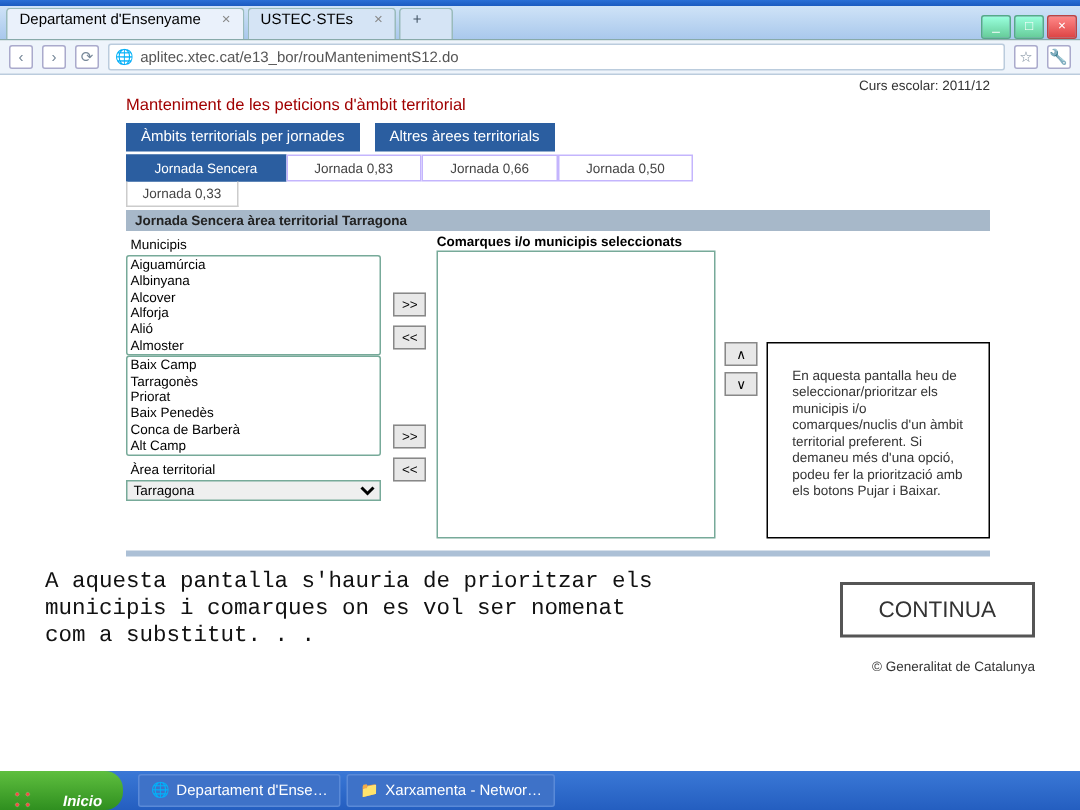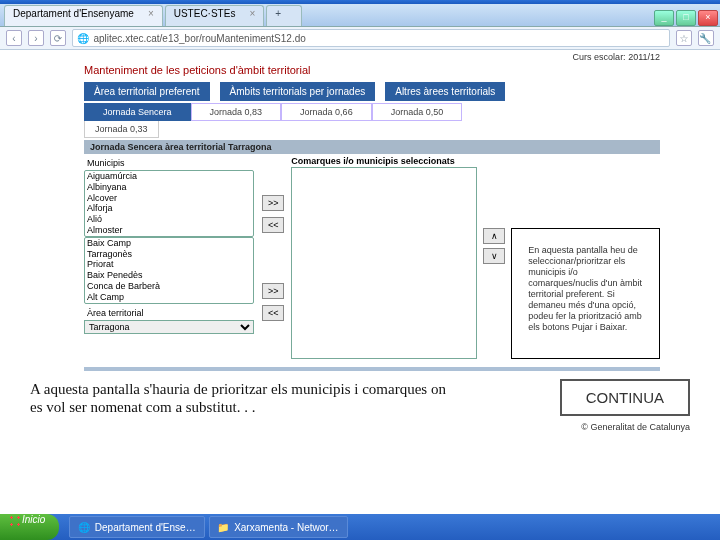--- a/index.html
+++ b/index.html
@@ -36,26 +36,26 @@
   .midarrows button,.reorder button{width:22px;height:16px;border:1px solid #888;background:#e8e8e8;font-size:9px;line-height:12px;padding:0}
   .selbox{border:1px solid #7a9;width:184px;height:190px;background:#fff}
   .selhdr{font-size:9px;font-weight:bold;margin-bottom:1px}
   .reorder{display:flex;flex-direction:column;gap:4px;justify-content:flex-start;width:22px;margin-top:72px}
   .note{border:1px solid #000;padding:16px;font-size:9px;width:120px;color:#333;line-height:11px;margin-top:72px}
   .areater{margin-top:4px}
   .areater select{width:170px;font-size:9px;border:1px solid #7a9}
   .bottombar{background:#acc0d6;height:4px;margin-top:8px}
   
   .caption{display:flex;justify-content:space-between;align-items:center;padding:8px 30px 6px}
-  .caption .txt{font-family:Liberation Serif, serif;font-size:15px;color:#111;max-width:420px;line-height:18px}
+  .caption .txt{font-family:Liberation Mono, monospace;font-size:15px;color:#111;max-width:420px;line-height:18px}
   .continua{border:2px solid #555;padding:8px 24px;font-size:15px;color:#333;font-family:Arial;background:#fff}
   .gen{font-size:9px;color:#333;text-align:right;padding:0 30px 2px 0}
   
   .taskbar{position:absolute;bottom:0;left:0;width:720px;height:26px;background:linear-gradient(#3a78d6,#245ec0);display:flex;align-items:center;color:#fff;font-size:10px}
-  .start{background:linear-gradient(#5fbf3f,#2f8f1f);height:26px;display:flex;align-items:flex-start;padding:0 14px 0 8px;border-radius:0 12px 12px 0;font-style:italic;font-weight:normal;gap:0}
+  .start{background:linear-gradient(#5fbf3f,#2f8f1f);height:26px;display:flex;align-items:flex-end;padding:0 14px 0 8px;border-radius:0 12px 12px 0;font-style:italic;font-weight:bold;gap:20px}
   .start .logo{width:14px;height:14px;background:radial-gradient(circle,#f44 25%,transparent 26%),radial-gradient(circle,#4f4 25%,transparent 26%) 7px 0,radial-gradient(circle,#48f 25%,transparent 26%) 0 7px,radial-gradient(circle,#fd4 25%,transparent 26%) 7px 7px;background-size:7px 7px}
   .tbtn{background:#3e72c8;border:1px solid #5a8ad8;border-radius:2px;height:20px;padding:0 8px;margin-left:4px;display:flex;align-items:center;gap:4px}
   .tray{margin-left:auto;background:#2a64c4;height:26px;display:flex;align-items:center;padding:0 8px;gap:6px}
   .tray .lang{background:#4a84e4;padding:1px 3px;border-radius:2px;font-size:9px}
   .titlebar-top{background:linear-gradient(#2a6fd6,#1b5bc0);height:4px}
 </style>
 </head>
 <body>
 
 <div class="titlebar-top"></div>
@@ -87,21 +87,20 @@
     </div>
   <div class="nav">☆</div>
   <div class="nav">🔧</div>
 </div>
 
 <div class="page">
   <div class="curs">Curs escolar: 2011/12</div>
   <div class="title">Manteniment de les peticions d'àmbit territorial</div>
 
   <div class="tabsrow">
-    <div class="t">Àrea territorial preferent</div>
     <div class="t">Àmbits territorials per jornades</div>
     <div class="t">Altres àrees territorials</div>
   </div>
 
   <div class="subtabs">
     <div class="s active">Jornada Sencera</div>
     <div class="s">Jornada 0,83</div>
     <div class="s">Jornada 0,66</div>
     <div class="s">Jornada 0,50</div>
   </div>

